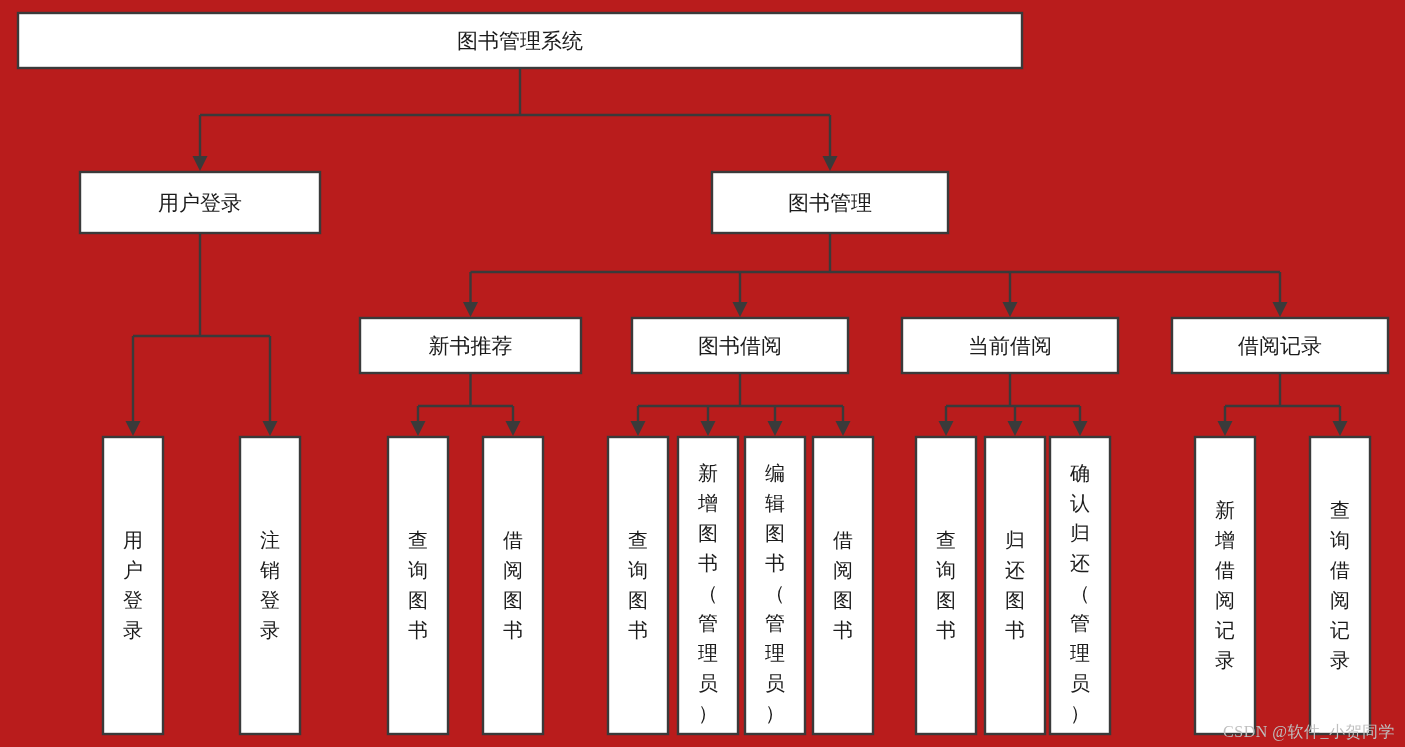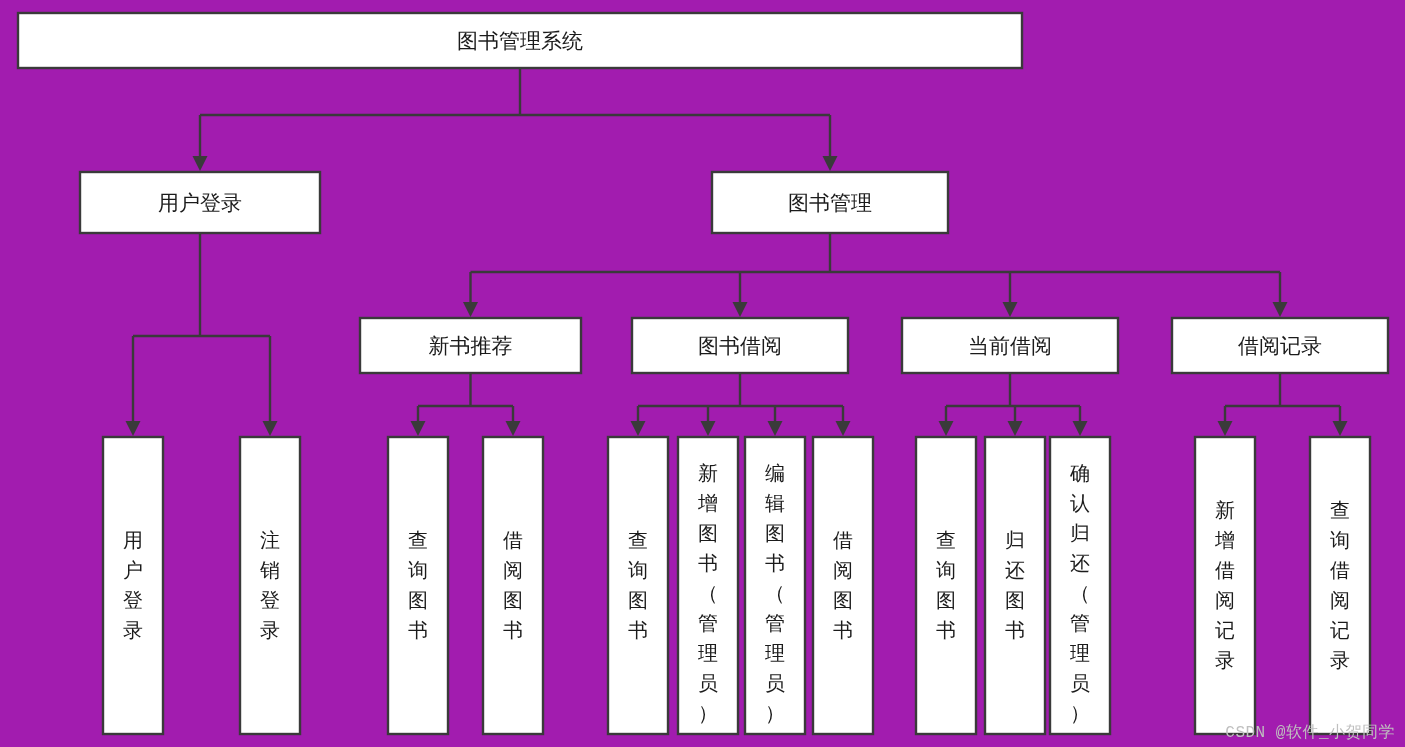--- a/index.html
+++ b/index.html
@@ -8,21 +8,21 @@
     padding: 0;
     background: #ffffff;
   }
   body {
     font-family: "Liberation Sans", "DejaVu Sans", sans-serif;
   }
   #diagram-root {
     position: relative;
     width: 1405px;
     height: 747px;
-    background: #a21caf;
+    background: #b91c1c;
     overflow: hidden;
   }
   svg.flow {
     position: absolute;
     left: 0;
     top: 0;
     width: 1405px;
     height: 747px;
     display: block;
   }
@@ -50,21 +50,21 @@
   }
   .node-label.vertical {
     font-size: 20px;
   }
   .watermark {
     position: absolute;
     right: 10px;
     bottom: 4px;
     color: #bfbfbf;
     font-size: 16px;
-    font-family: Liberation Mono, monospace;
+    font-family: Liberation Serif, serif;
     letter-spacing: 0.5px;
     white-space: nowrap;
     user-select: none;
   }
 </style>
 </head>
 <body>
 
 <div id="diagram-root">
   <svg class="flow" viewBox="0 0 1405 747">

